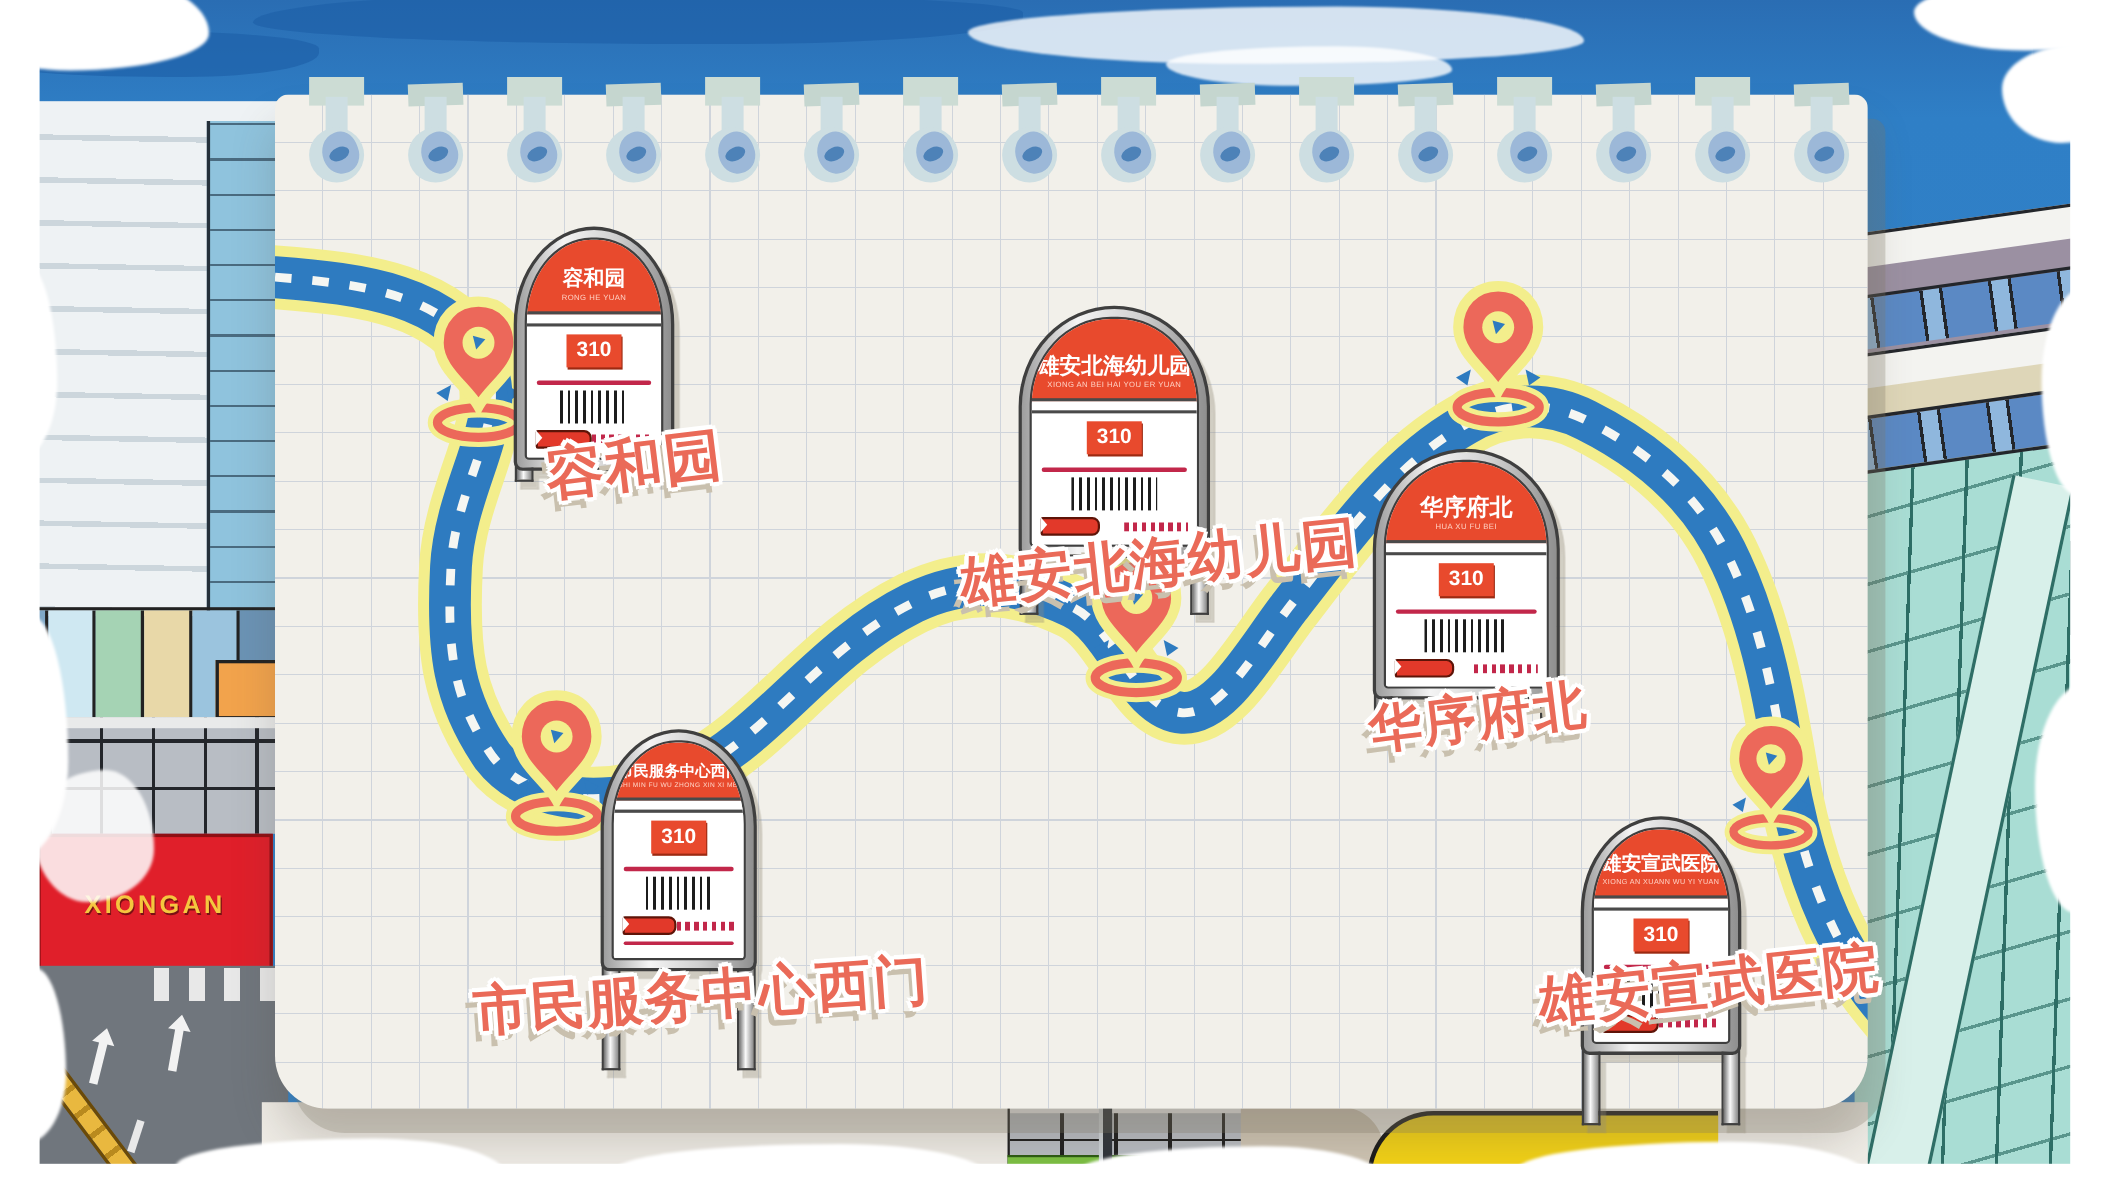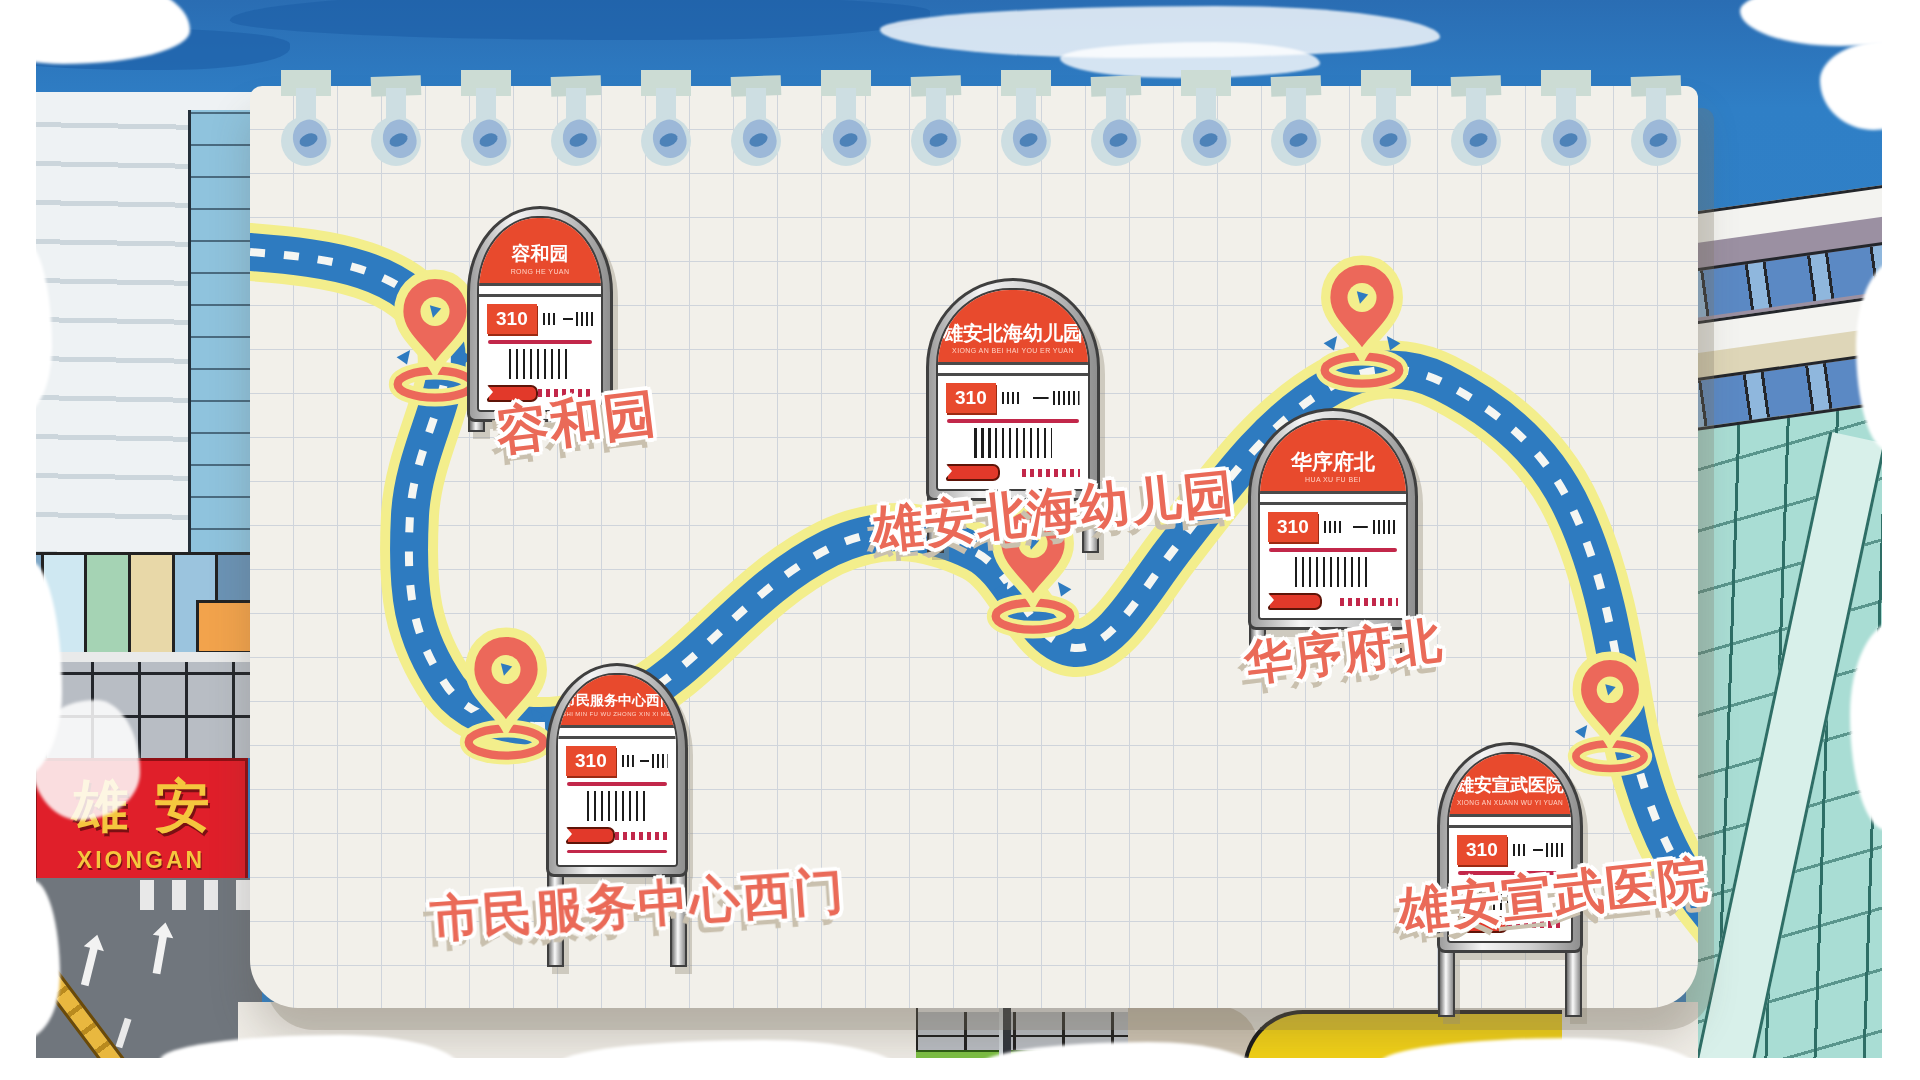--- a/index.html
+++ b/index.html
@@ -111,21 +111,21 @@
   .sign-frame{position:relative;z-index:1;border:3px solid #3f3f3f;
     border-radius:50% 50% 8px 8px/40% 40% 8px 8px;padding:7px;
     background:linear-gradient(90deg,#9e9e9e,#f4f4f4 30%,#cfcfcf 65%,#8f8f8f);}
   .sign-inner{border:2px solid #3f3f3f;border-radius:48% 48% 4px 4px/38% 38% 4px 4px;
     overflow:hidden;background:#fff;display:flex;flex-direction:column;}
   .sign-head{background:#e84a2d;color:#fff;text-align:center;padding:26px 4px 8px;border-bottom:3px solid #4a4a4a;}
   .sign-head .cn{font-weight:bold;font-size:var(--cn,19px);line-height:1.1;white-space:nowrap;}
   .sign-head .py{font-size:7px;letter-spacing:.4px;color:#ffd2c5;margin-top:3px;white-space:nowrap;}
   .sep{height:8px;background:#fff;border-bottom:3px solid #4a4a4a;}
   .board{padding:7px 8px 8px;background:#fff;display:flex;flex-direction:column;}
-  .row1{display:flex;align-items:center;gap:6px;}
+  .row1{display:flex;align-items:center;gap:6px;flex-direction:column;}
   .badge{background:#e84a2d;color:#fff;font-weight:bold;font-size:19px;padding:4px 9px;
     box-shadow:1px 2px 0 #9c2a12;}
   .bars1{flex:1;height:16px;background:
     repeating-linear-gradient(90deg,#1c1c1c 0 2px,transparent 2px 5px) 0 50%/26% 12px no-repeat,
     linear-gradient(#1c1c1c,#1c1c1c) 50% 50%/20% 2px no-repeat,
     repeating-linear-gradient(90deg,#1c1c1c 0 2px,transparent 2px 5px) 100% 50%/34% 14px no-repeat;}
   .redline{height:4px;background:#c2274a;border-radius:2px;margin:6px 1px 4px;}
   .bars2{height:30px;width:58%;margin:1px auto;background:
     repeating-linear-gradient(90deg,#1c1c1c 0 2.5px,transparent 2.5px 7px) 0 0/100% 100%,
     repeating-linear-gradient(90deg,#fff 0 6px,transparent 6px 17px) 0 100%/100% 40%;}
@@ -161,21 +161,20 @@
       <div class="pane" style="background:#7fa8c7;"></div>
       <div class="pane" style="background:#cfe8f2;"></div>
       <div class="pane" style="background:#a5d3b4;"></div>
       <div class="pane" style="background:#e8d8a8;"></div>
       <div class="pane" style="background:#9bc4de;"></div>
       <div class="pane" style="background:#6b93b5;"></div>
     </div>
     <div class="abs orange-awning"></div>
     <div class="abs panel-grid"></div>
     <div class="abs banner">
-      <div class="cn">雄安</div>
       <div class="en">XIONGAN</div>
     </div>
     <div class="abs road-left">
       <div class="abs crosswalk" style="left:140px;top:2px;"></div>
       <svg class="lane-arrow" style="left:78px;top:52px;transform:rotate(14deg);" viewBox="0 0 20 40">
           <path d="M10 0 L18 11 L13 11 L13 40 L7 40 L7 11 L2 11 Z"></path>
         </svg>
       <svg class="lane-arrow" style="left:148px;top:40px;transform:rotate(10deg);" viewBox="0 0 20 40">
           <path d="M10 0 L18 11 L13 11 L13 40 L7 40 L7 11 L2 11 Z"></path>
         </svg>

